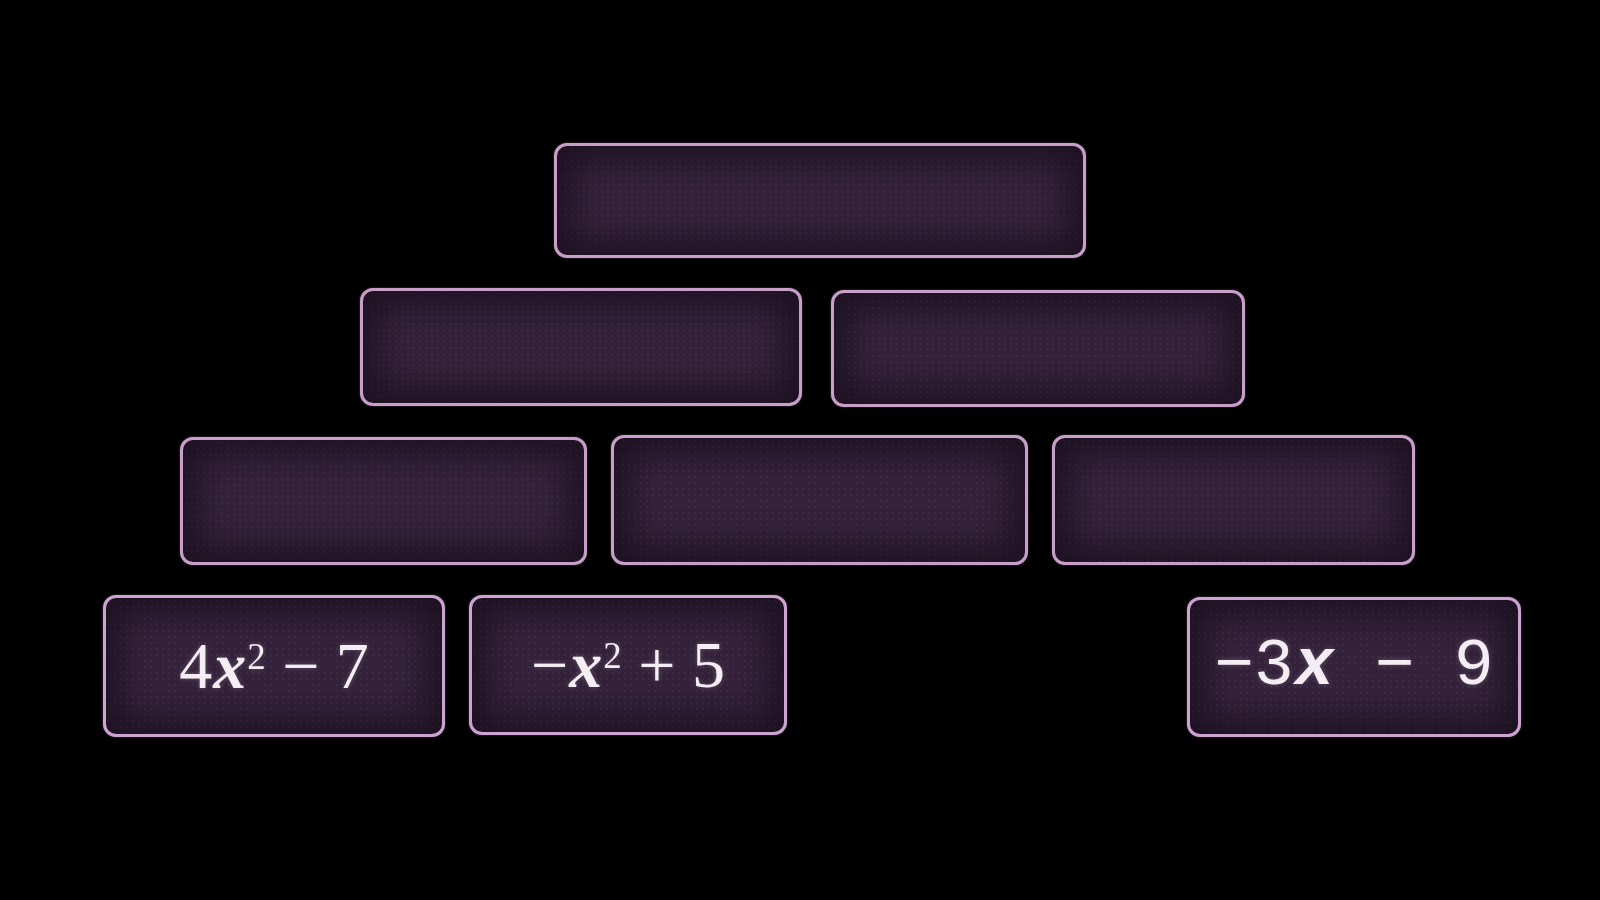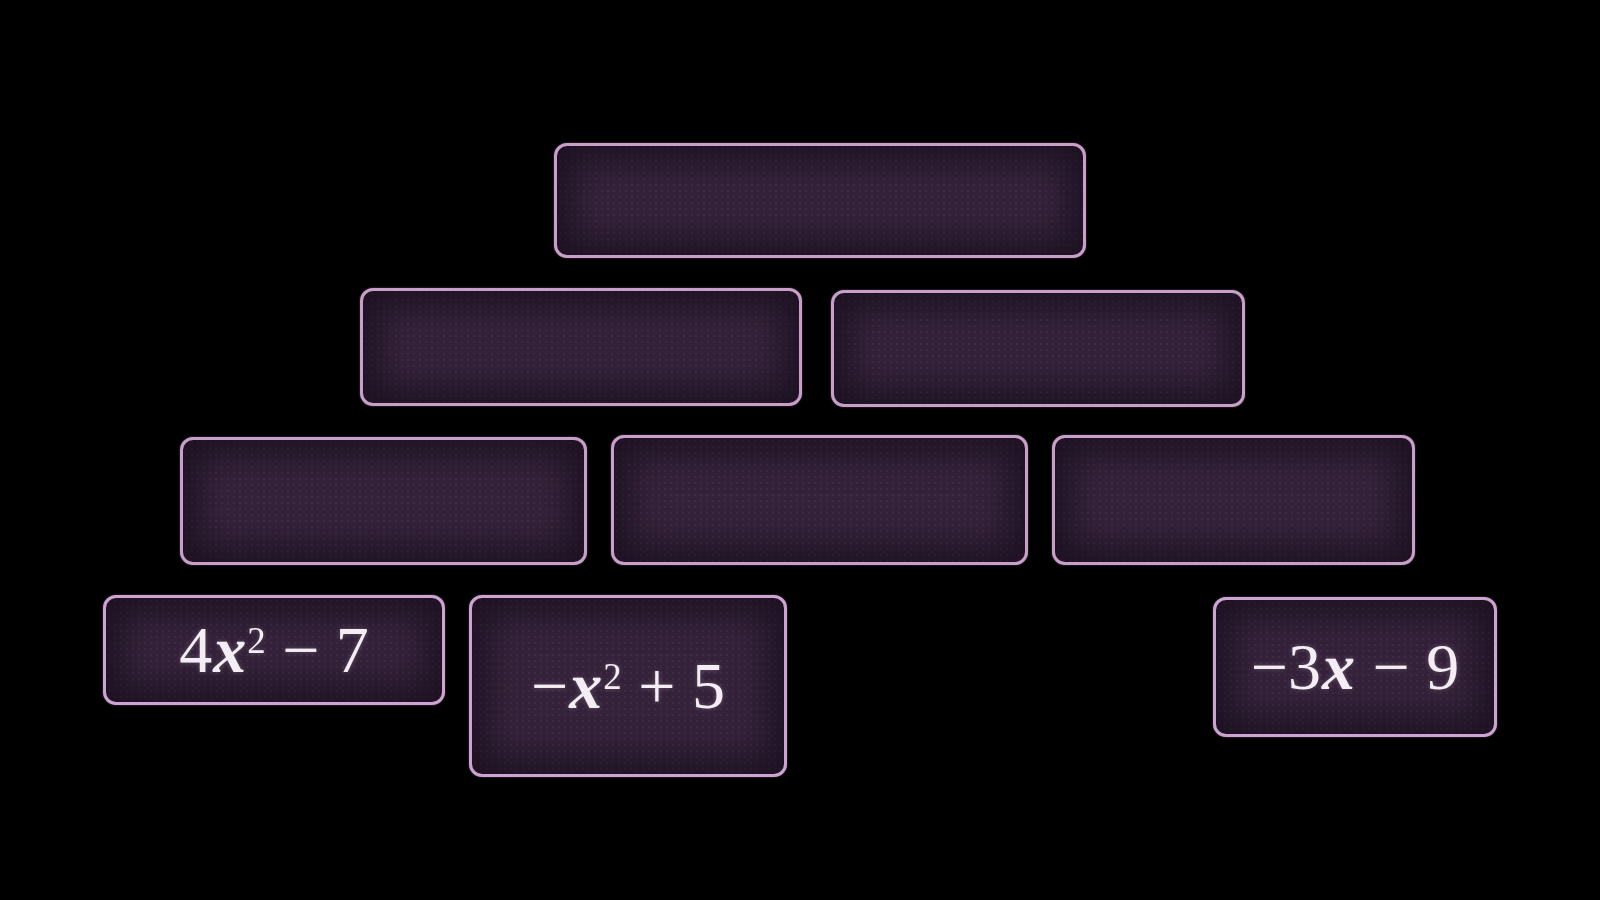--- a/index.html
+++ b/index.html
@@ -63,26 +63,26 @@
 
   <div class="cell" style="left:554px; top:143px; width:532px; height:115px;"></div>
 
   <div class="cell" style="left:360px; top:288px; width:442px; height:118px;"></div>
   <div class="cell" style="left:831px; top:290px; width:414px; height:117px;"></div>
 
   <div class="cell" style="left:180px; top:437px; width:407px; height:128px;"></div>
   <div class="cell" style="left:611px; top:435px; width:417px; height:130px;"></div>
   <div class="cell" style="left:1052px; top:435px; width:363px; height:130px;"></div>
 
-  <div class="cell filled" style="left:103px; top:595px; width:342px; height:110px;">
+  <div class="cell filled" style="left:103px; top:595px; width:342px; height:142px;">
     <span class="expr"><span>4</span><span class="var">x</span><sup>2</sup><span> − 7</span></span>
   </div>
 
-  <div class="cell filled" style="left:469px; top:595px; width:318px; height:182px;">
+  <div class="cell filled" style="left:469px; top:595px; width:318px; height:140px;">
     <span class="expr"><span>−</span><span class="var">x</span><sup>2</sup><span> + 5</span></span>
   </div>
 
 
-  <div class="cell filled" style="left:1213px; top:597px; width:284px; height:140px;">
+  <div class="cell filled" style="left:1187px; top:597px; width:334px; height:140px;font-family:Liberation Mono, monospace;">
     <span class="expr"><span>−3</span><span class="var">x</span><sup></sup><span> − 9</span></span>
   </div>
 
 </div>
 
 </body></html>

